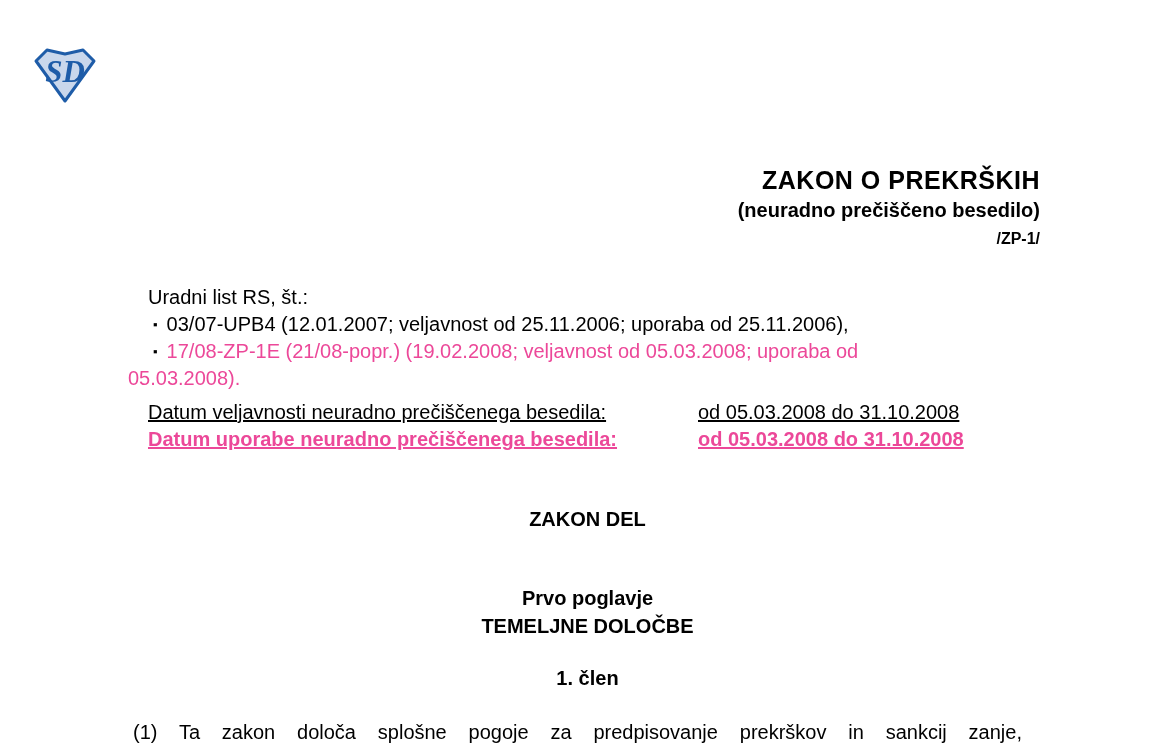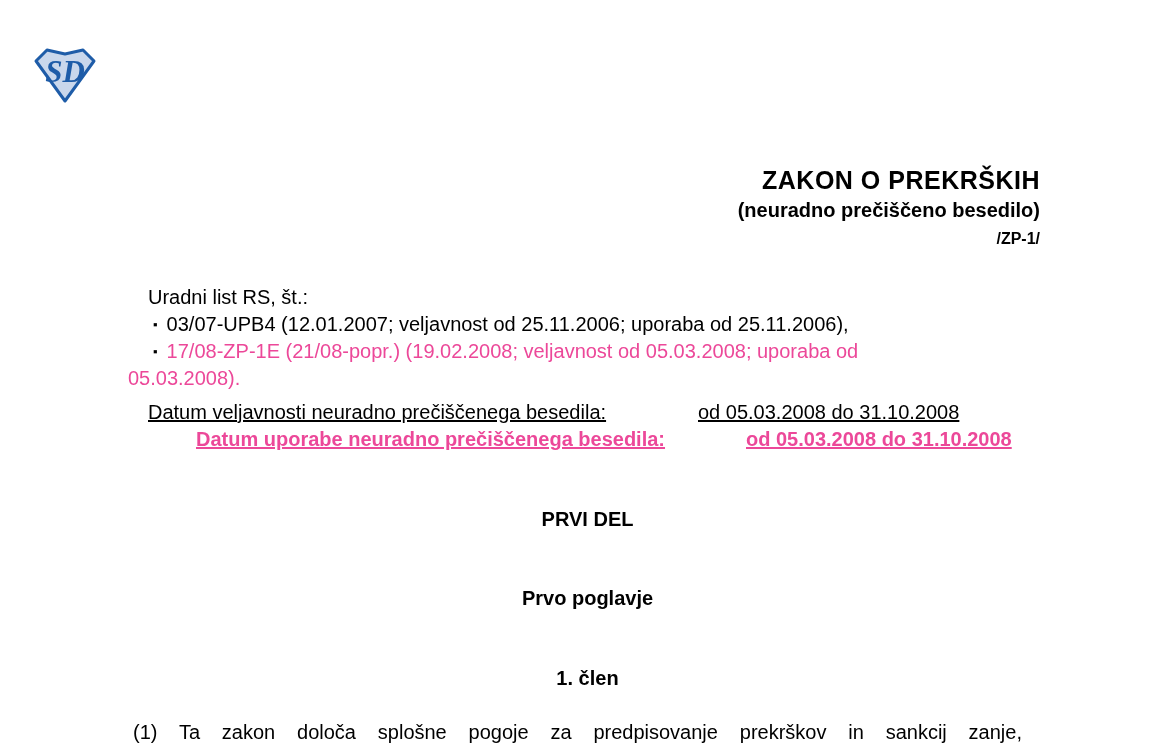--- a/index.html
+++ b/index.html
@@ -28,21 +28,21 @@
     position: absolute; left: 128px; top: 284px; width: 905px;
     font-size: 20px; line-height: 27px;
   }
   .gazette .intro { padding-left: 20px; }
   .bullet-line { padding-left: 25px; }
   .bullet {
     display: inline-block; font-size: 13px; color: #000000;
     vertical-align: 2px; margin-right: 9px;
   }
   .red { color: #ec4899; }
-  .bold { font-weight: bold; margin-left: 48px; }
+  .bold { font-weight: bold; }
 
   .validity {
     position: absolute; left: 148px; top: 399px;
     font-size: 20px; line-height: 27px;
   }
   .validity-row { display: flex; }
   .validity-row .vlabel { width: 550px; flex: 0 0 550px; }
   .u { text-decoration: underline; }
 
   .center-block {
@@ -93,25 +93,26 @@
       <span class="vlabel"><span class="u">Datum veljavnosti neuradno prečiščenega besedila:</span></span>
       <span class="u">od 05.03.2008 do 31.10.2008</span>
     </div>
     <div class="validity-row red bold">
       <span class="vlabel"><span class="u">Datum uporabe neuradno prečiščenega besedila:</span></span>
       <span class="u">od 05.03.2008 do 31.10.2008</span>
     </div>
   </div>
 
   <div class="center-block part-block">
-    <div>PRVI DEL</div>
+    <div>ZAKON DEL</div>
   </div>
 
   <div class="center-block chapter-block">
     <div>Prvo poglavje</div>
+    <div>TEMELJNE DOLOČBE</div>
   </div>
 
   <div class="center-block article-block">
     <div>1. člen</div>
   </div>
 
   <div class="body-par">(1) Ta zakon določa splošne pogoje za predpisovanje prekrškov in sankcij zanje,</div>
 
 </div>
 

